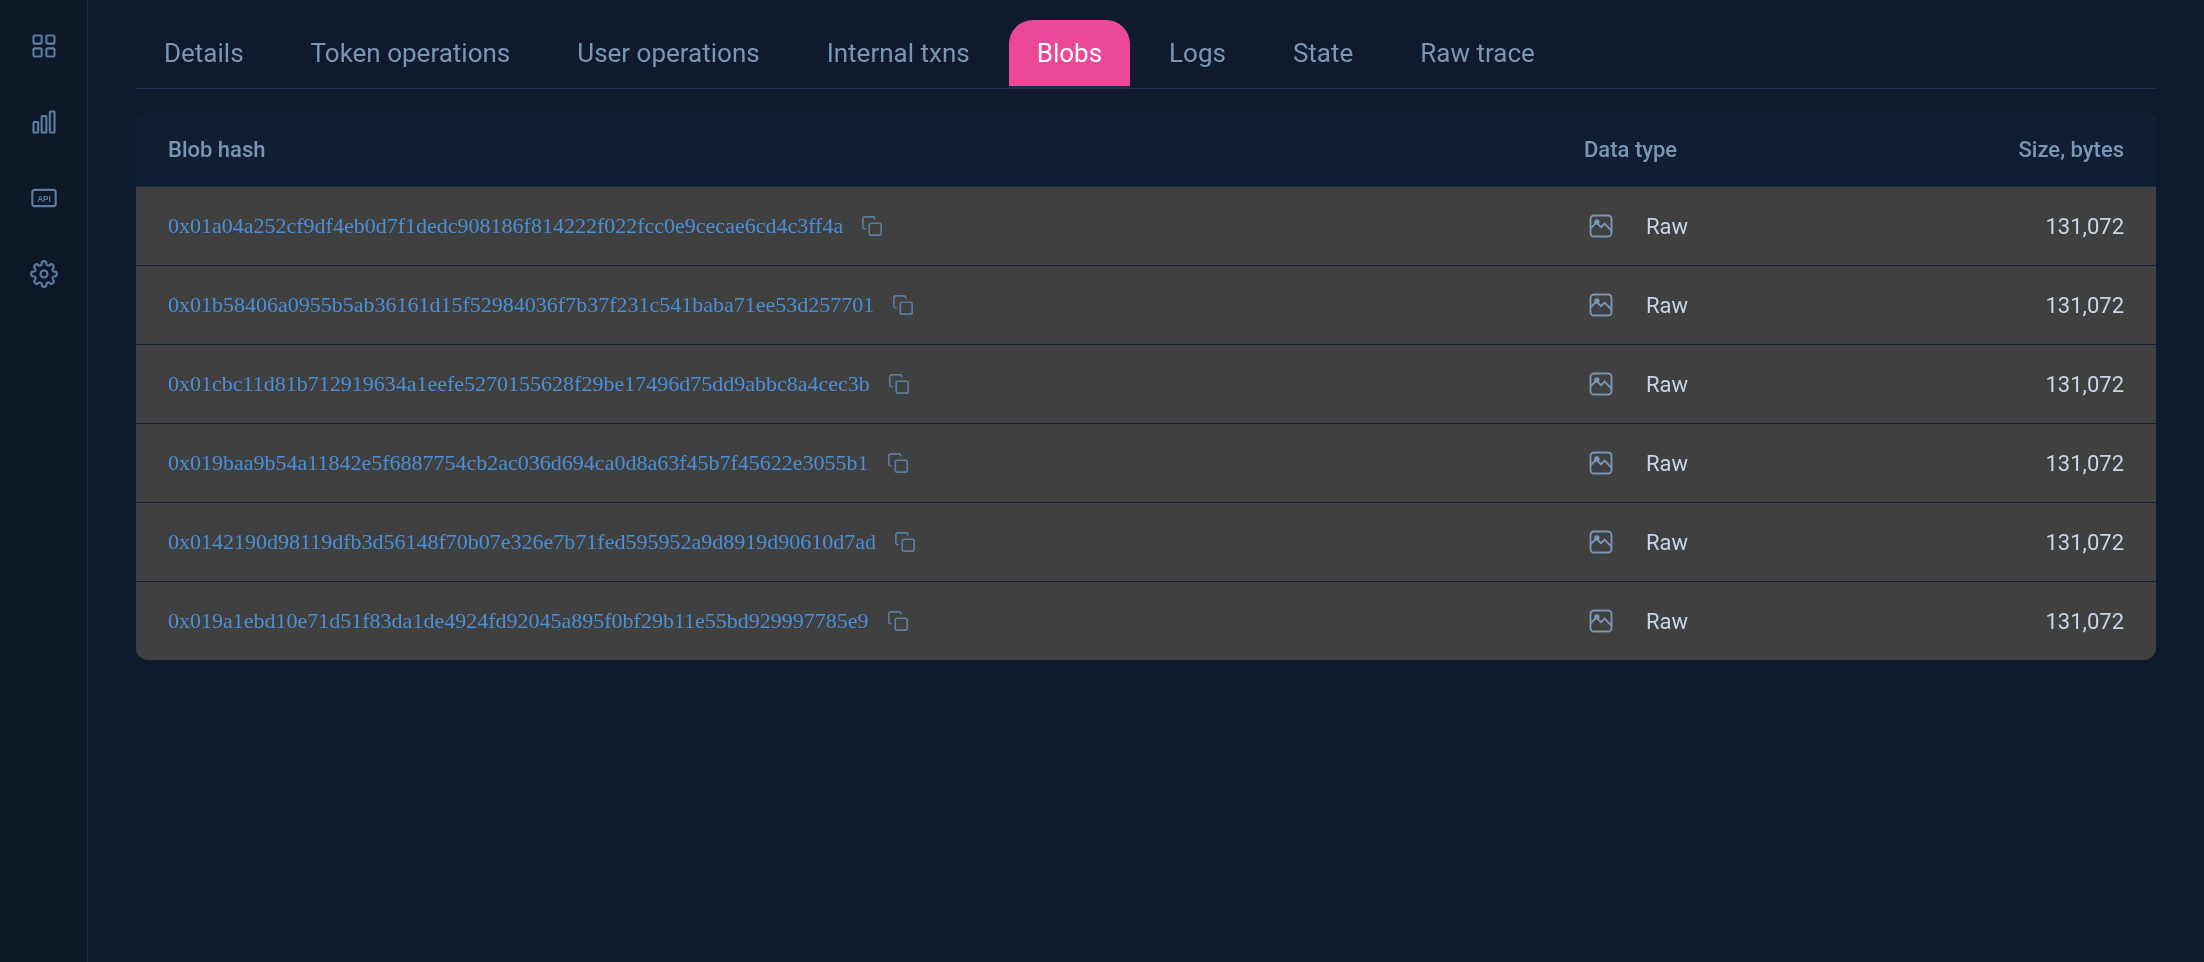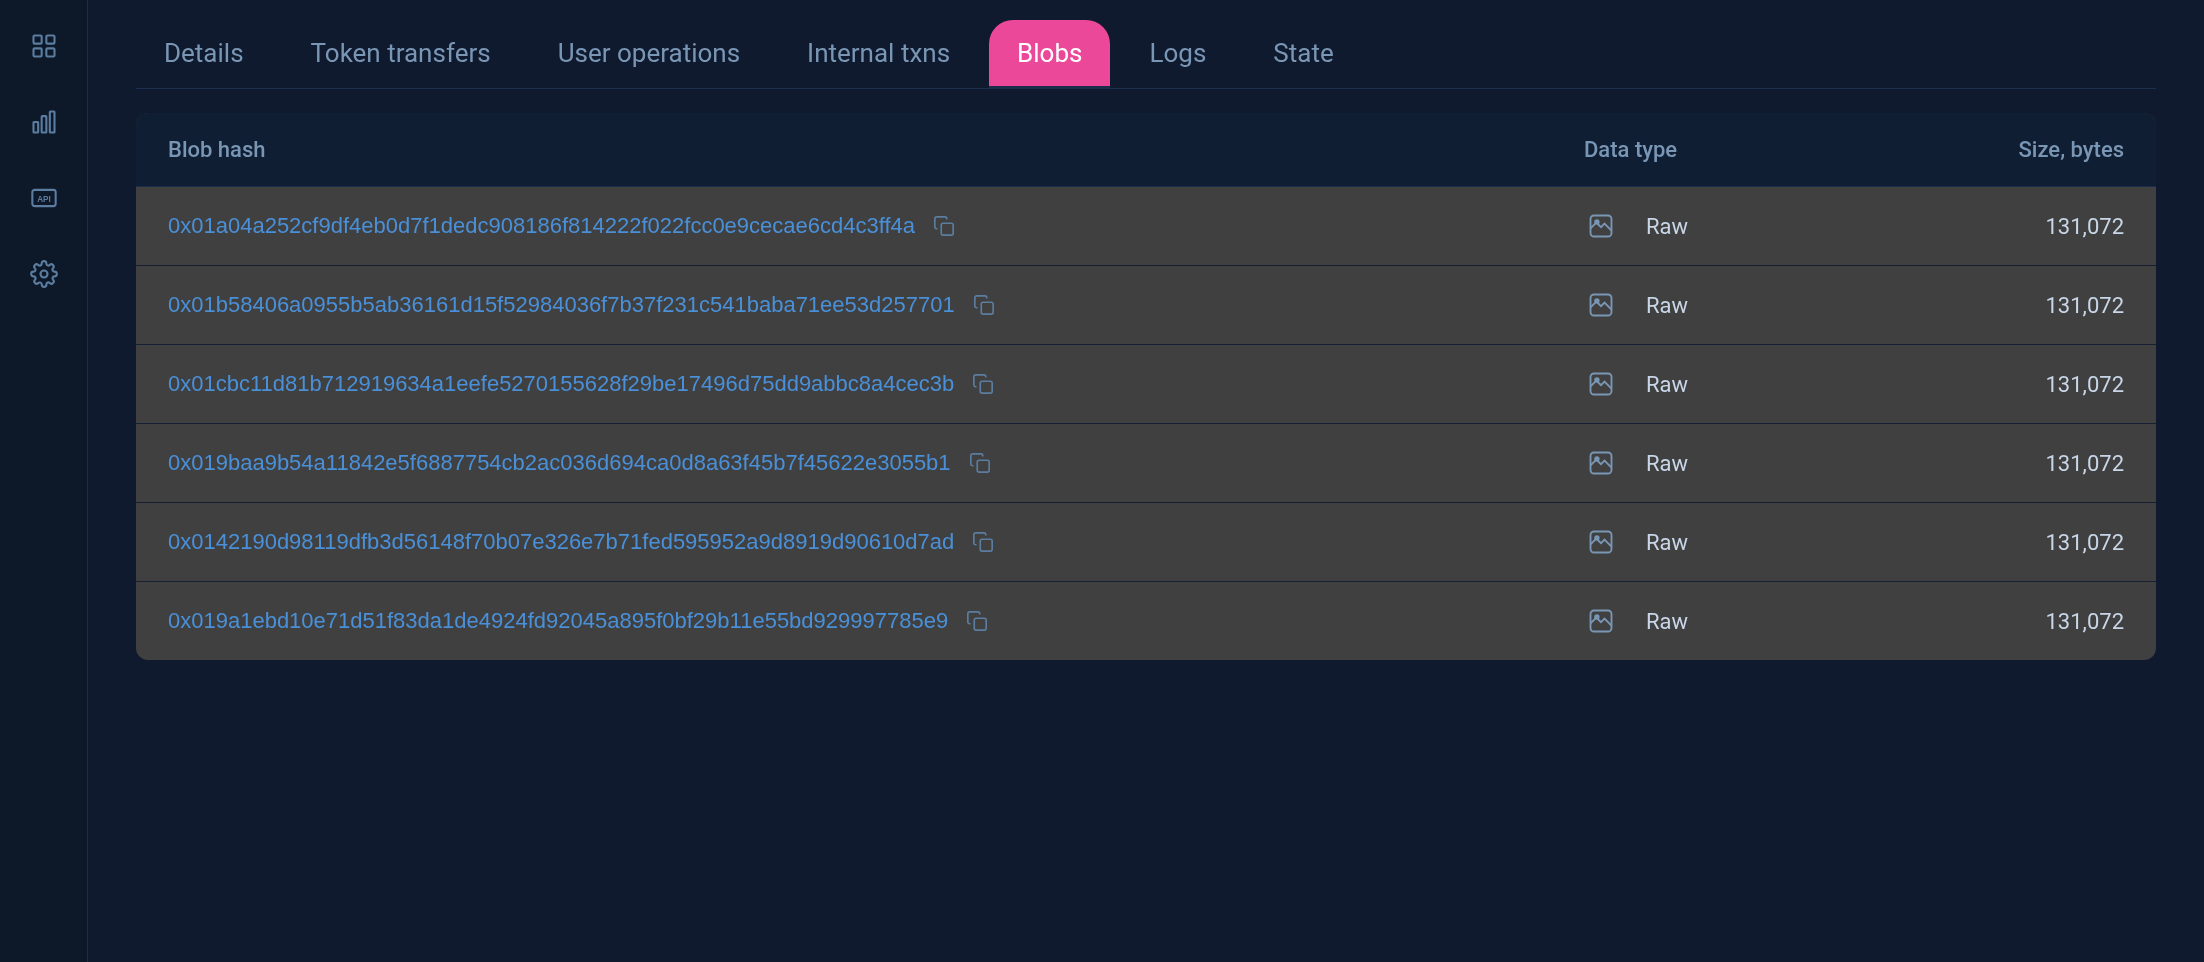--- a/index.html
+++ b/index.html
@@ -125,21 +125,21 @@
     .blob-hash-cell {
       display: flex;
       align-items: center;
       gap: 14px;
     }
 
     .blob-hash-link {
       font-size: 22px;
       color: #4a90d9;
       text-decoration: none;
-      font-family: Liberation Sans, sans-serif;
+      font-family: Liberation Serif, serif;
     }
 
     .copy-icon {
       width: 30px;
       height: 30px;
       color: #5b7da0;
       cursor: pointer;
       flex-shrink: 0;
       display: flex;
       align-items: center;
@@ -202,36 +202,39 @@
   </div>
 </div>
 
 <div class="main">
 
   <div class="tabs">
     <div class="tab">
       <span>Details</span>
     </div>
     <div class="tab">
-      <span>Token transfers</span>
+      <span>Token operations</span>
     </div>
     <div class="tab">
       <span>User operations</span>
     </div>
     <div class="tab">
       <span>Internal txns</span>
     </div>
     <div class="tab active">
       <span>Blobs</span>
     </div>
     <div class="tab">
       <span>Logs</span>
     </div>
     <div class="tab">
       <span>State</span>
+    </div>
+    <div class="tab">
+      <span>Raw trace</span>
     </div>
   </div>
 
   <div class="table-container">
     <div class="table-header">
       <div class="table-header-cell">Blob hash</div>
       <div class="table-header-cell">Data type</div>
       <div class="table-header-cell">Size, bytes</div>
     </div>
 

